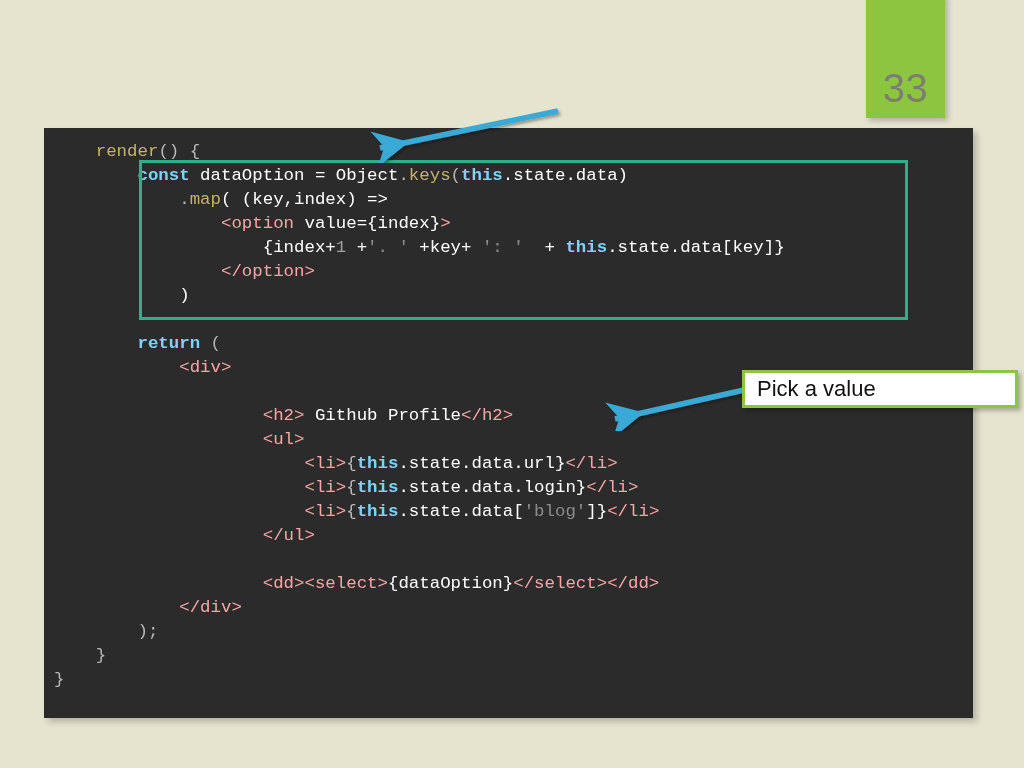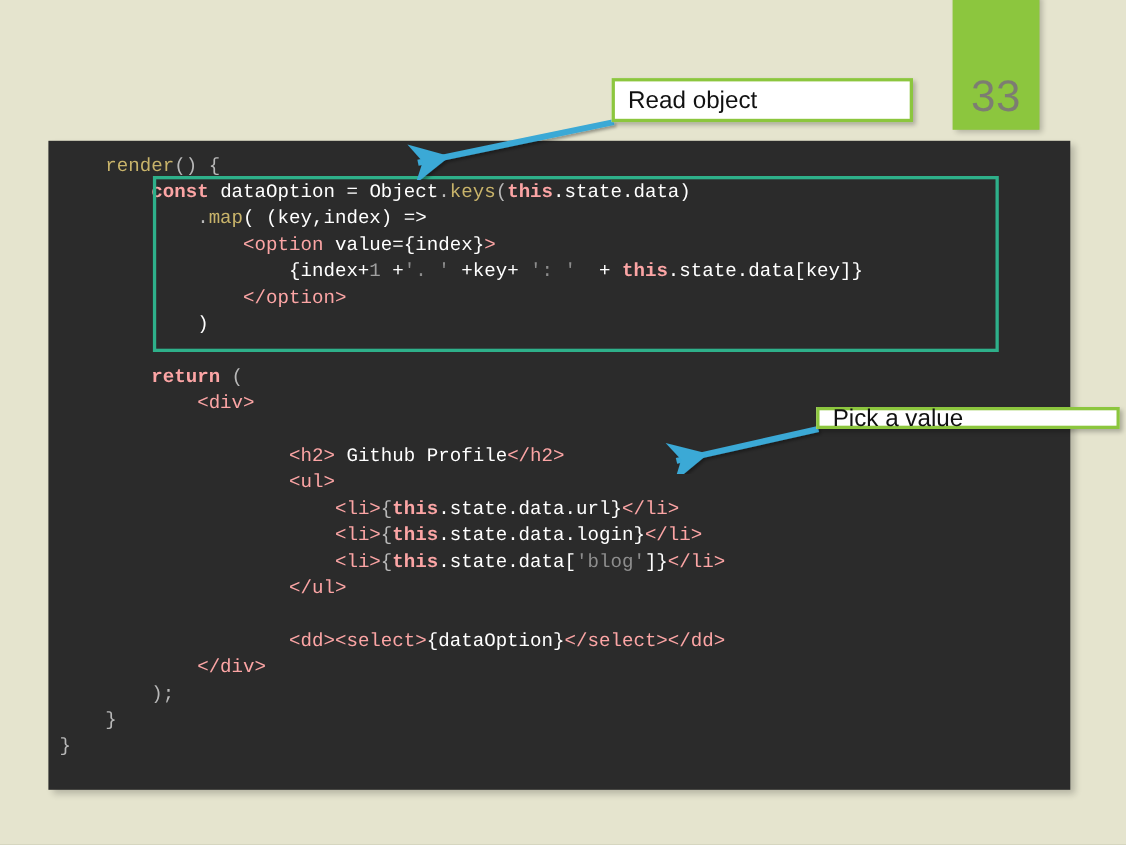--- a/index.html
+++ b/index.html
@@ -71,21 +71,21 @@
     color: #a9b7c6;
     letter-spacing: 0px;
   }
   .code-line {
     height: 24px;
     padding-left: 10px;
     white-space: pre;
   }
 
   
-  .t-kw      { color: #fca5a5; font-weight: bold; }   
+  .t-kw      { color: #7dd3fc; font-weight: bold; }   
   .t-fn      { color: #c8b36a; }                      
   .t-tag     { color: #fca5a5; }                      
   .t-plain   { color: #ffffff; }                      
   .t-punct   { color: #b8b8b8; }                      
   .t-str     { color: #8d8d8d; }                      
   .t-num     { color: #a0a0a0; }
 
   
   .highlight-box {
     position: absolute;
@@ -115,21 +115,21 @@
   .callout-read {
     left: 556px;
     top: 71px;
     width: 274px;
     height: 40px;
   }
   .callout-pick {
     left: 742px;
     top: 370px;
     width: 276px;
-    height: 20px;
+    height: 38px;
   }
 
   
   .arrow-svg {
     position: absolute;
     left: 0;
     top: 0;
     width: 1024px;
     height: 768px;
     pointer-events: none;
@@ -156,21 +156,18 @@
         <path d="M6.5,0.2 L0,3.5 L6.5,6.8 L4.6,3.5 Z" fill="#3aa9d6"></path>
       </marker>
       <filter id="dshadow" x="-30%" y="-30%" width="170%" height="170%">
         <feDropShadow dx="2" dy="2" stdDeviation="1.6" flood-color="#000000" flood-opacity="0.35"></feDropShadow>
       </filter>
     </defs>
     <line x1="558" y1="111" x2="380" y2="148" stroke="#3aa9d6" stroke-width="5.5" marker-end="url(#ahead)" filter="url(#dshadow)"></line>
     <line x1="744" y1="390" x2="615" y2="419" stroke="#3aa9d6" stroke-width="5.5" marker-end="url(#ahead)" filter="url(#dshadow)"></line>
   </svg>
 
-  <div class="callout callout-read">
-    <span>Read object</span>
-  </div>
 
   <div class="callout callout-pick">
     <span>Pick a value</span>
   </div>
 
 </div>
 
 </body></html>

